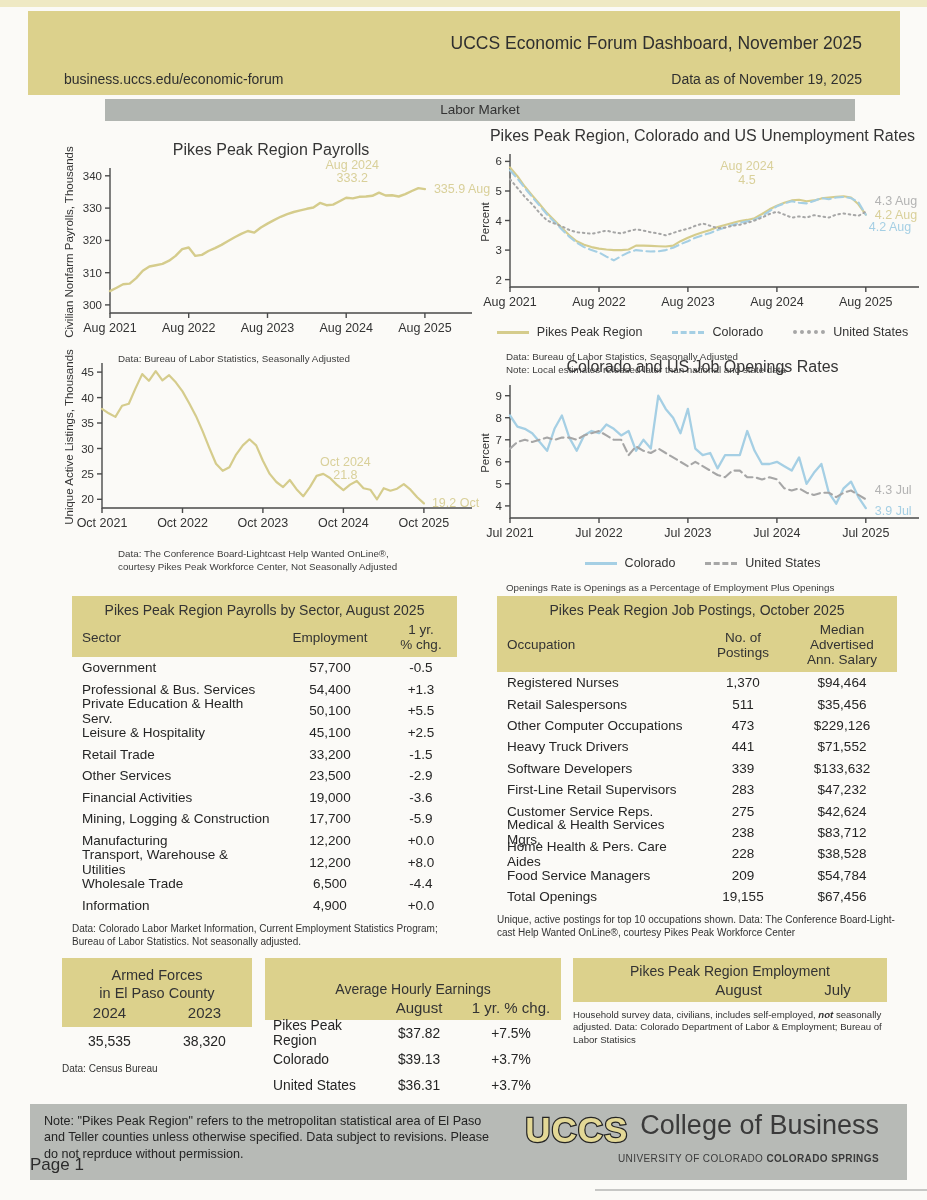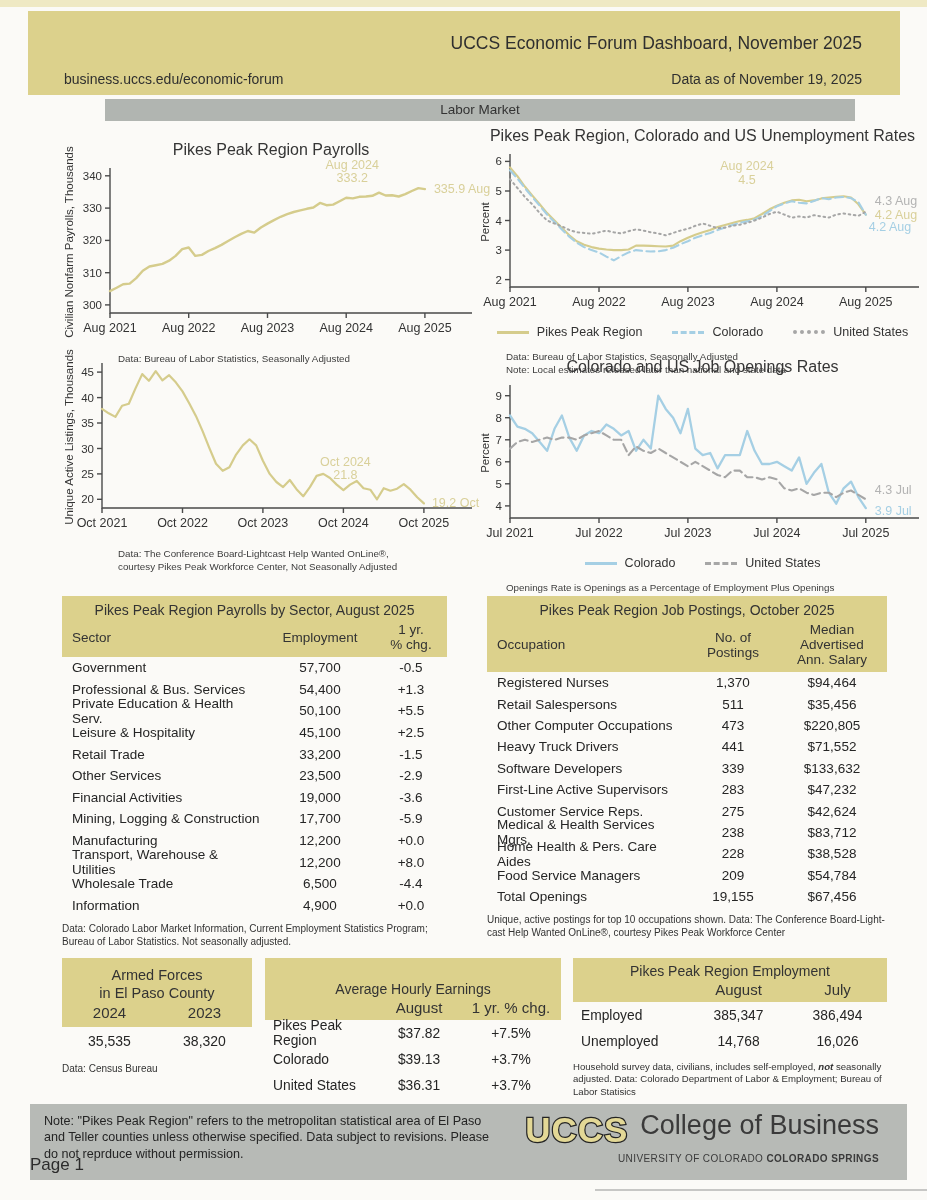--- a/index.html
+++ b/index.html
@@ -22,21 +22,21 @@
   .lg-swatch{display:inline-block;width:32px;height:0;border-top:3px solid #999;}
   .lg-swatch.dashed{border-top-style:dashed;}
   .lg-swatch.dotted{border-top-style:dotted;border-top-width:4px;}
   .chart-notes{font-size:9.8px;color:#3d3d3d;line-height:1.32;white-space:pre-line;margin-left:56px;margin-top:8px;}
   .chart.right .chart-notes{margin-left:28px;}
   #chart1{left:62px;top:141px;width:418px;}
   #chart2{left:478px;top:127px;width:449px;}
   #chart3{left:62px;top:358px;width:418px;}
   #chart4{left:478px;top:358px;width:449px;}
   
-  .dtable{position:absolute;}
+  .dtable{position:absolute;margin-left:10px;}
   .tbl-head-bg{background:#dcd18c;}
   .tbl-title{text-align:center;font-size:14px;color:#333;padding:6px 0 2px;white-space:pre-line;}
   .thead{display:flex;align-items:center;padding:2px 0 5px;font-size:13.5px;color:#333;}
   .trow{display:flex;align-items:center;}
   .tcell{white-space:pre-line;}
   .tbody .trow{height:21.6px;font-size:13.5px;color:#252525;}
   .tbl-note{font-size:10px;color:#333;line-height:1.3;margin-top:6px;}
   #sector-table{left:62px;top:596px;width:385px;}
   #sector-table .c0{flex:1;padding-left:10px;text-align:left;}
   #sector-table .c1{width:110px;text-align:center;}
@@ -367,34 +367,34 @@
           <div class="tcell c2">$94,464</div>
         </div>
         <div class="trow">
           <div class="tcell c0">Retail Salespersons</div>
           <div class="tcell c1">511</div>
           <div class="tcell c2">$35,456</div>
         </div>
         <div class="trow">
           <div class="tcell c0">Other Computer Occupations</div>
           <div class="tcell c1">473</div>
-          <div class="tcell c2">$220,805</div>
+          <div class="tcell c2">$229,126</div>
         </div>
         <div class="trow">
           <div class="tcell c0">Heavy Truck Drivers</div>
           <div class="tcell c1">441</div>
           <div class="tcell c2">$71,552</div>
         </div>
         <div class="trow">
           <div class="tcell c0">Software Developers</div>
           <div class="tcell c1">339</div>
           <div class="tcell c2">$133,632</div>
         </div>
         <div class="trow">
-          <div class="tcell c0">First-Line Active Supervisors</div>
+          <div class="tcell c0">First-Line Retail Supervisors</div>
           <div class="tcell c1">283</div>
           <div class="tcell c2">$47,232</div>
         </div>
         <div class="trow">
           <div class="tcell c0">Customer Service Reps.</div>
           <div class="tcell c1">275</div>
           <div class="tcell c2">$42,624</div>
         </div>
         <div class="trow">
           <div class="tcell c0">Medical &amp; Health Services Mgrs.</div>
@@ -469,32 +469,20 @@
 
   <div class="stable" id="employment">
     <div class="tbl-head-bg">
       <div class="tbl-title">Pikes Peak Region Employment</div>
       <div class="thead">
         <div class="tcell c0"></div>
         <div class="tcell c1">August</div>
         <div class="tcell c2">July</div>
       </div>
     </div>
-    <div class="tbody srows">
-        <div class="srow trow">
-          <div class="tcell c0">Employed</div>
-          <div class="tcell c1">385,347</div>
-          <div class="tcell c2">386,494</div>
-        </div>
-        <div class="srow trow">
-          <div class="tcell c0">Unemployed</div>
-          <div class="tcell c1">14,768</div>
-          <div class="tcell c2">16,026</div>
-        </div>
-      </div>
     <div class="snote"><span>Household survey data, civilians, includes self-employed, </span><b><i>not</i></b><span> seasonally adjusted. Data: Colorado Department of Labor &amp; Employment; Bureau of Labor Statisics</span></div>
   </div>
 
   <div class="footer-band">
     <div class="footer-note">Note: "Pikes Peak Region" refers to the metropolitan statistical area of El Paso and Teller counties unless otherwise specified.  Data subject to revisions.  Please do not reprduce without permission.</div>
     <div class="logo">
       <div class="logo-row">
         <span class="uccs-word">UCCS</span>
         <span class="college">College of Business</span>
       </div>

